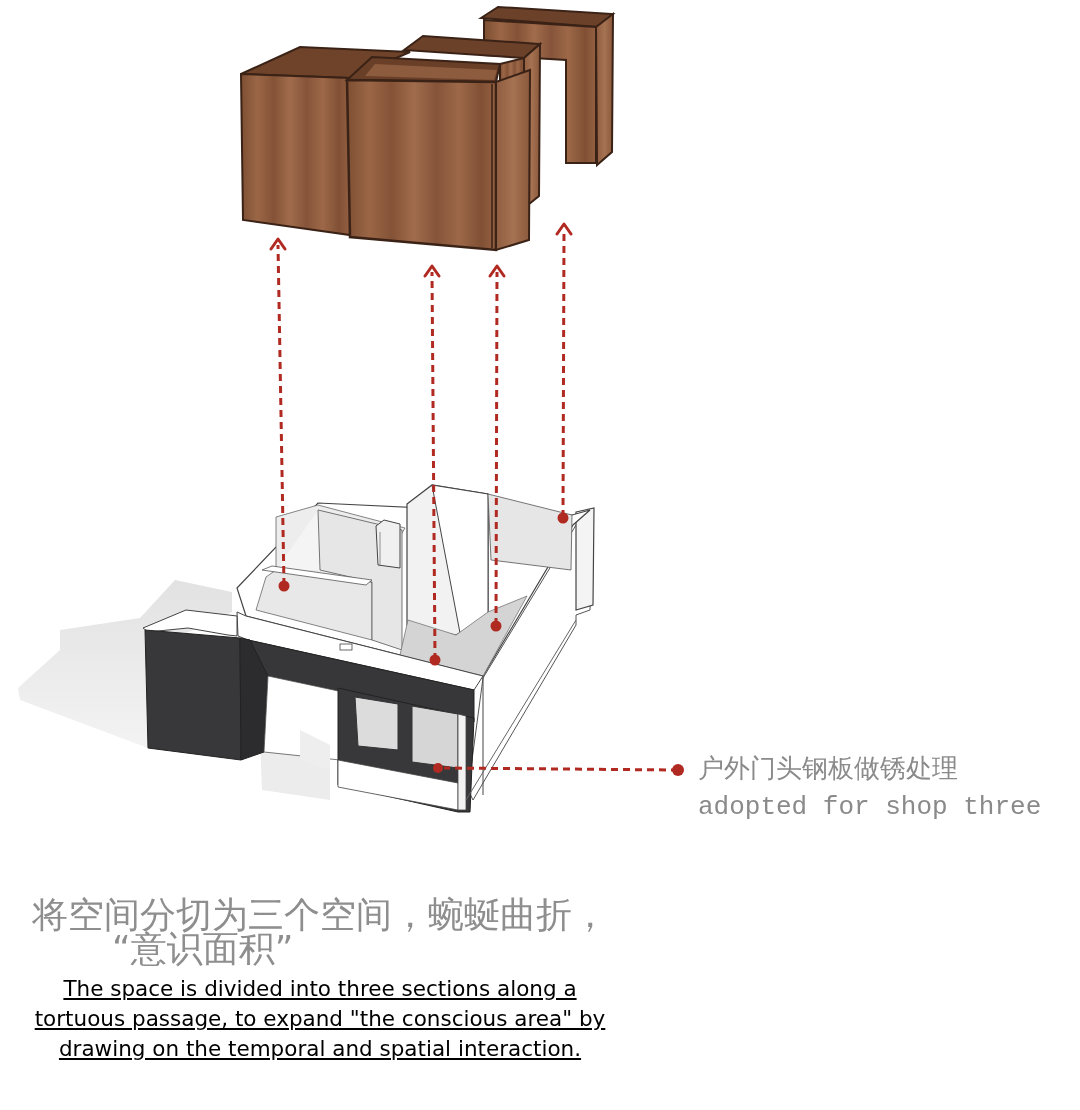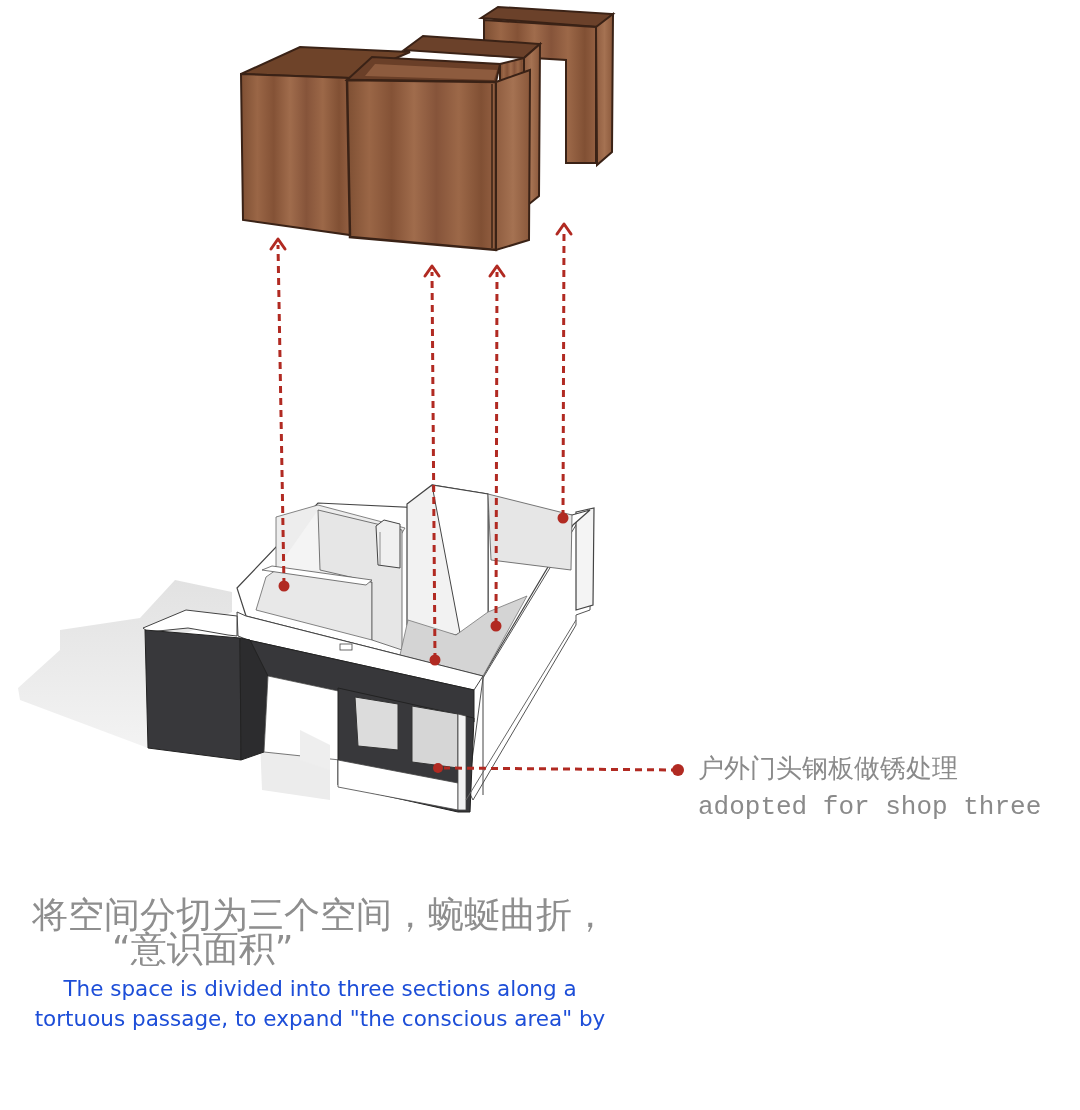--- a/index.html
+++ b/index.html
@@ -4,21 +4,21 @@
 <style>
   html, body { margin:0; padding:0; background:#ffffff; }
   body { width:1080px; height:1110px; position:relative; overflow:hidden; font-family:"DejaVu Sans", sans-serif; }
   #diagram { position:absolute; left:0; top:0; width:1080px; height:1110px; }
   .label { position:absolute; color:#8a8a8a; }
   .callout { left:698px; top:752px; width:380px; font-size:26px; line-height:37px;font-family:Liberation Mono, monospace; }
   .callout div { white-space:nowrap; }
   .caption { left:0; top:898px; width:640px; text-align:center; }
   .caption .zh { font-size:36px; line-height:34px; color:#8e8e8e; }
   .caption .zh3 { text-align:left; padding-left:112px; }
-  .caption .en { font-size:21.5px; line-height:30px; margin-top:8px; color:#1d4ed8; }
+  .caption .en { font-size:21.5px; line-height:30px; margin-top:8px; color:#000000;text-decoration:underline; }
 </style>
 </head>
 <body>
 
 <svg id="diagram" viewBox="0 0 1080 1110" xmlns="http://www.w3.org/2000/svg">
   <defs>
     <linearGradient id="woodGrad" x1="0" y1="0" x2="1" y2="0">
       <stop offset="0" stop-color="#7e4f33"></stop>
       <stop offset="0.15" stop-color="#9a6646"></stop>
       <stop offset="0.3" stop-color="#845236"></stop>
@@ -143,14 +143,15 @@
   <div>户外门头钢板做锈处理</div>
   <div>adopted for shop three</div>
 </div>
 
 <div class="label caption">
   <div class="zh">将空间分切为三个空间，蜿蜒曲折，</div>
   <div class="zh zh3">“意识面积”</div>
   <div class="en">
     <div>The space is divided into three sections along a</div>
     <div>tortuous passage, to expand "the conscious area" by</div>
+    <div>drawing on the temporal and spatial interaction.</div>
   </div>
 </div>
 
 </body></html>

